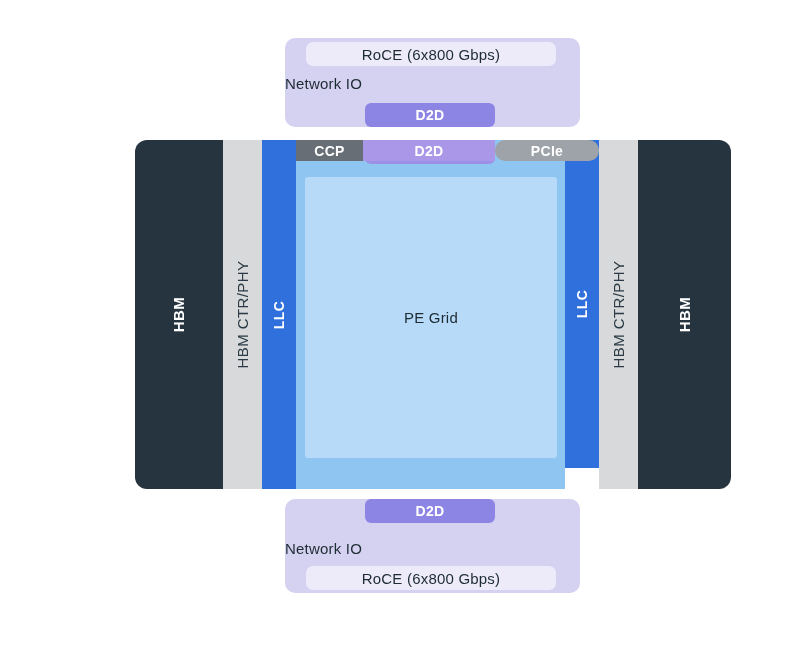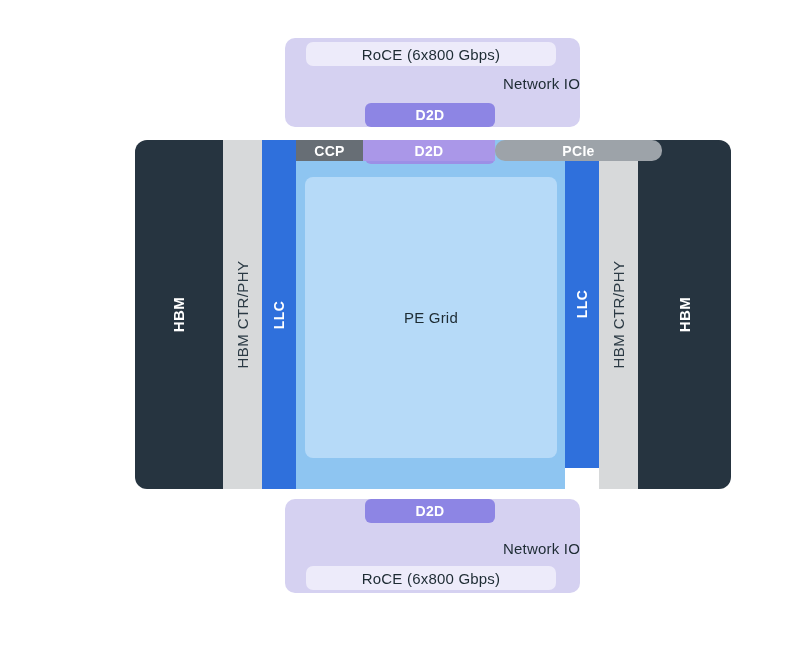--- a/index.html
+++ b/index.html
@@ -22,21 +22,21 @@
   .io-panel.bottom{top:499px; height:94px;}
   .roce-pill{
     position:absolute; left:21px; width:250px; height:24px;
     background:var(--roce_pill); border-radius:7px;
     display:flex; align-items:center; justify-content:center;
     font-size:15px; font-weight:500; letter-spacing:.2px; color:var(--text_dark);
   }
   .io-panel.top .roce-pill{top:4px;}
   .io-panel.bottom .roce-pill{bottom:3px;}
   .net-label{
-    position:absolute; left:0; right:0; text-align:right;
+    position:absolute; left:0; right:0; text-align:left;
     font-size:15px; font-weight:500; letter-spacing:.2px; color:var(--text_dark);
   }
   .io-panel.top .net-label{top:37px;}
   .io-panel.bottom .net-label{top:41px;}
   .d2d-pill{
     position:absolute; width:130px; height:24px; border-radius:6px;
     display:flex; align-items:center; justify-content:center;
     font-size:14px; font-weight:600; letter-spacing:.4px; color:var(--text_light);
   }
   .io-panel .d2d-pill{left:80px; background:var(--d2d_panel);}
@@ -56,25 +56,25 @@
   .llc-strip.right{left:430px; height:328px;}
   .pe-area{left:161px; width:269px; height:349px; background:var(--pe_outer);}
   .chip-d2d{
     position:absolute; left:69px; top:0; width:130px; height:24px;
     background:var(--d2d_chip); border-radius:0 0 6px 6px;
     display:flex; align-items:center; justify-content:center;
     font-size:14px; font-weight:600; letter-spacing:.4px; color:var(--text_light);
   }
   .pe-inner{
     position:absolute; left:9px; top:37px; width:252px; height:281px;
-    background:var(--pe_inner); border-radius:8px;
+    background:var(--pe_inner); border-radius:3px;
     display:flex; align-items:center; justify-content:center;
     font-size:15px; font-weight:500; letter-spacing:.2px; color:var(--text_dark);
   }
-  .bottom-strip{left:161px; top:328px; width:366px; height:21px; display:flex; z-index:2;}
+  .bottom-strip{left:161px; top:328px; width:303px; height:21px; display:flex; z-index:2;}
   .strip-seg{
     display:flex; align-items:center; justify-content:center;
     font-size:14px; font-weight:600; letter-spacing:.3px; color:var(--text_light);
   }
   .strip-seg.ccp{width:67px; background:var(--ccp);}
   .strip-seg.d2d{width:132px; background:var(--d2d_strip);}
   .strip-seg.pcie{flex:1; background:var(--pcie);border-radius:10px;}
   
   .vwrap{position:absolute; inset:0; display:flex; align-items:center; justify-content:center;}
   .vtext{transform:rotate(-90deg); white-space:nowrap; letter-spacing:.4px;}

